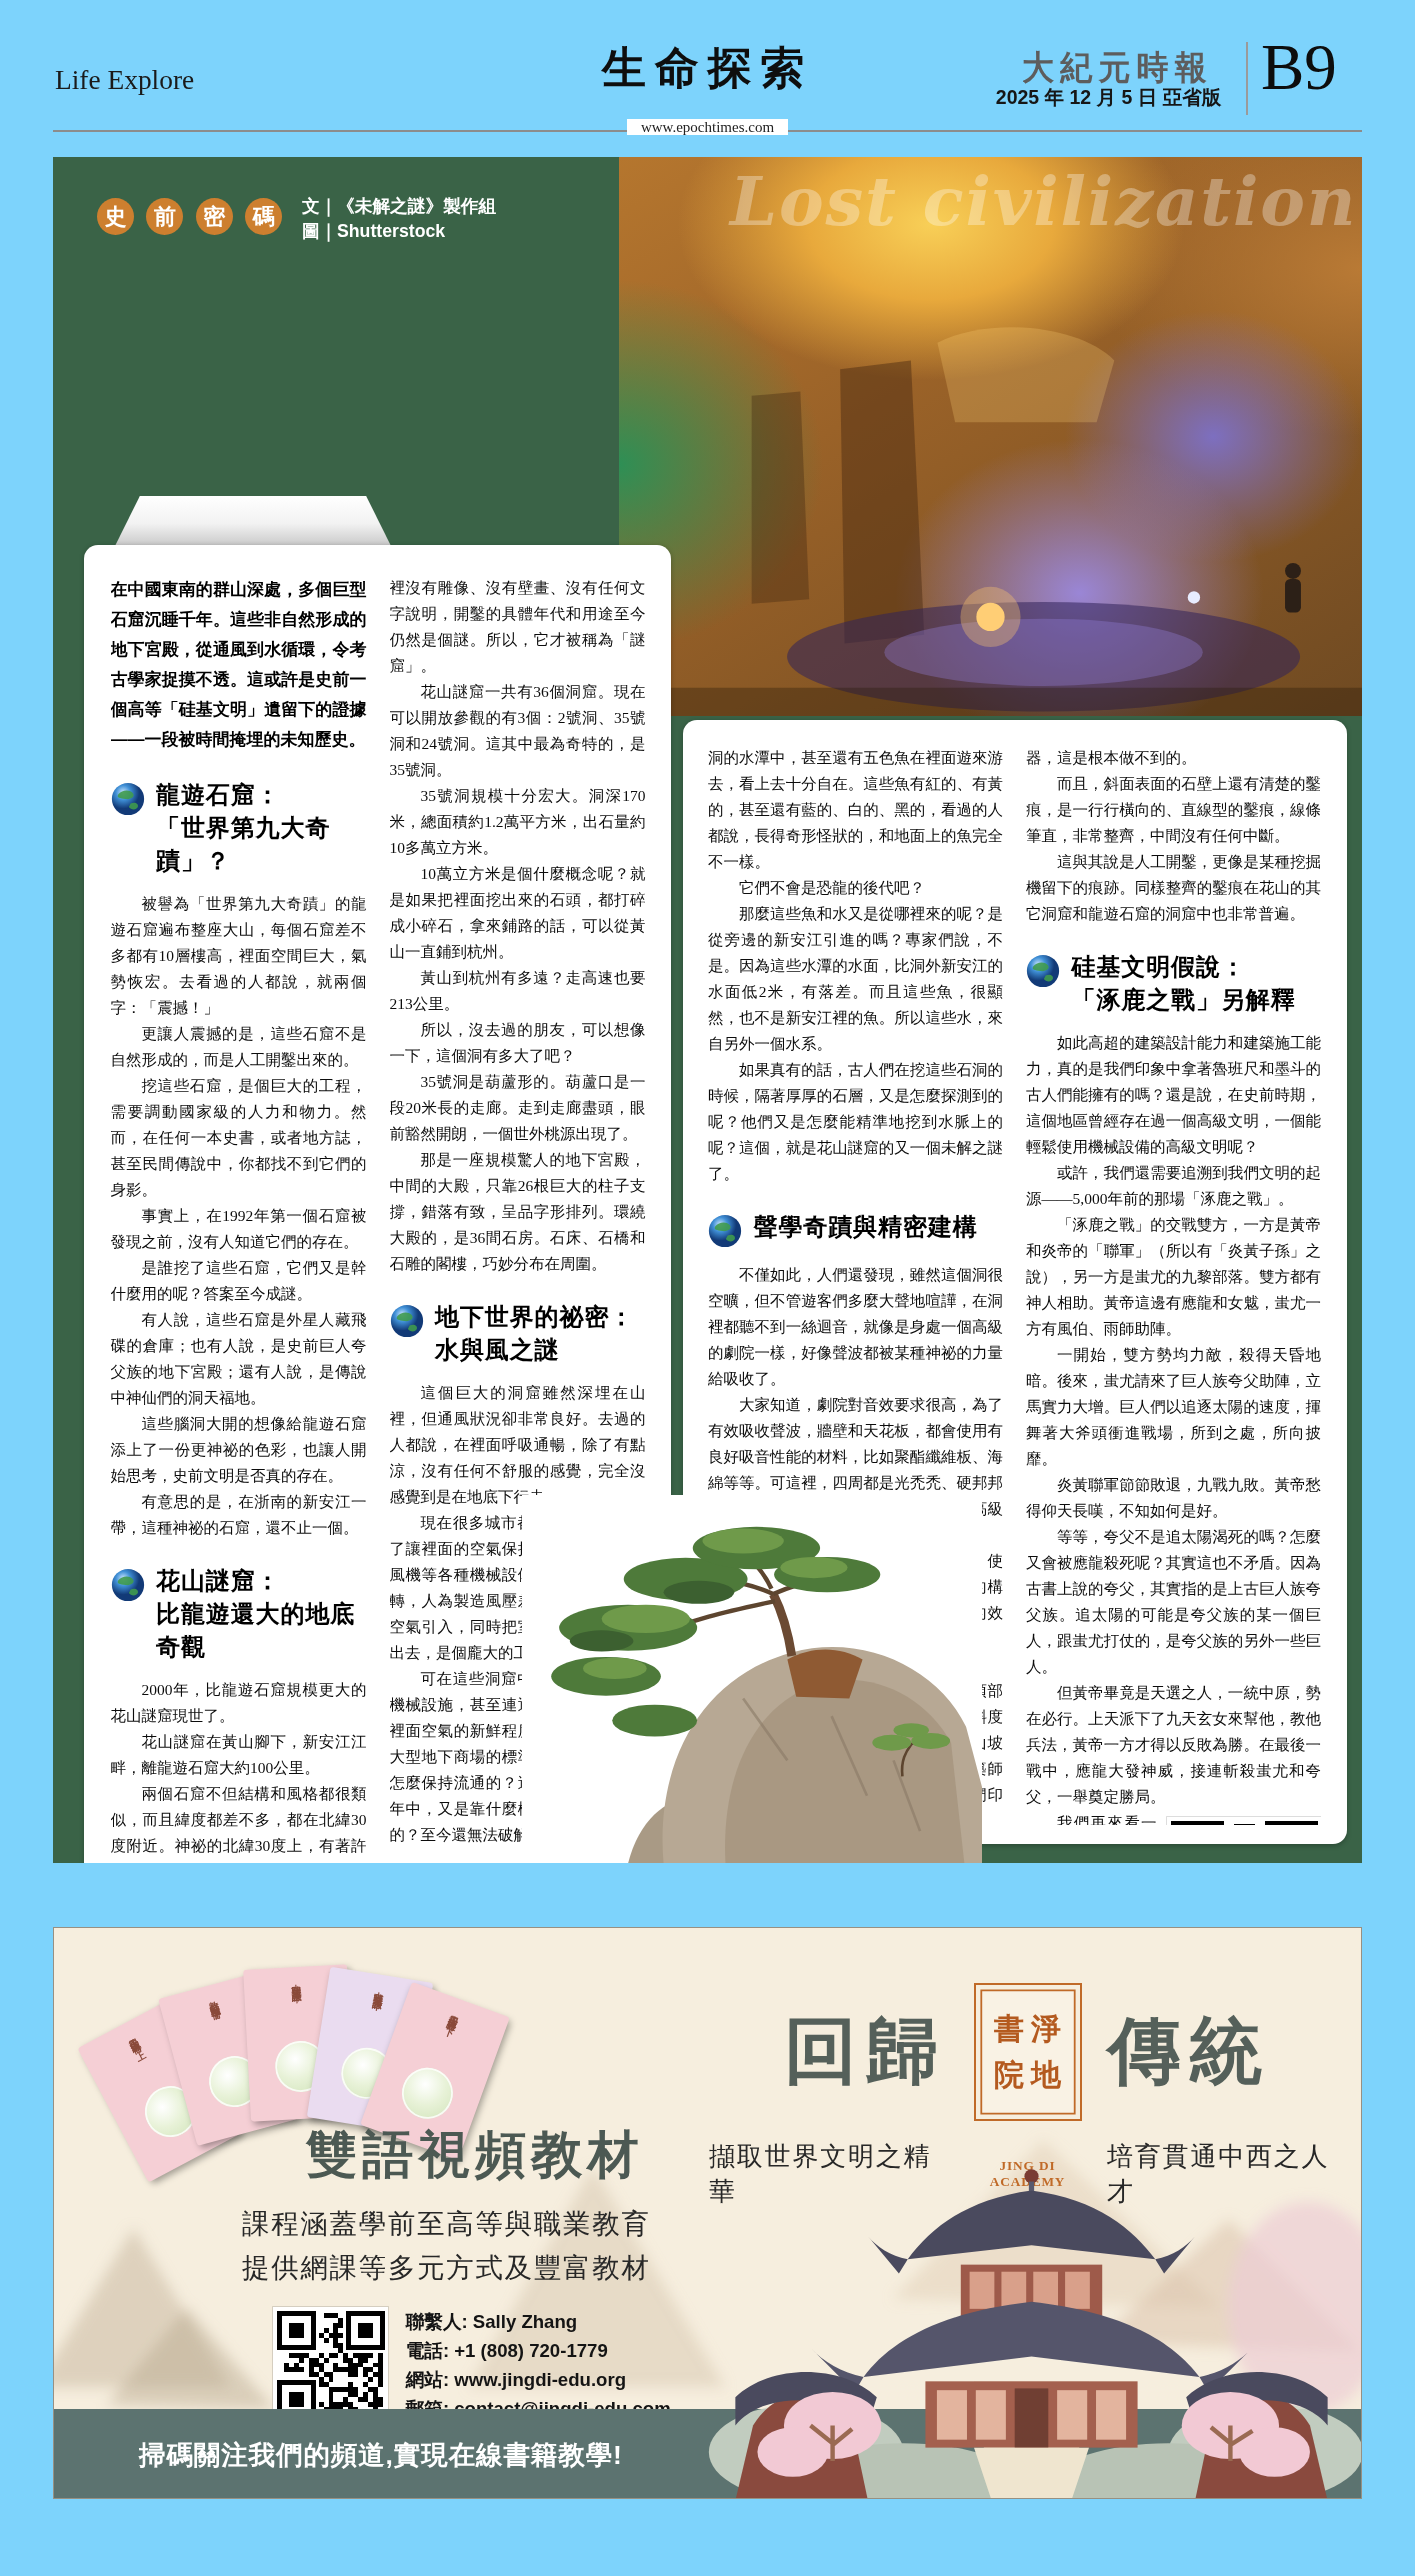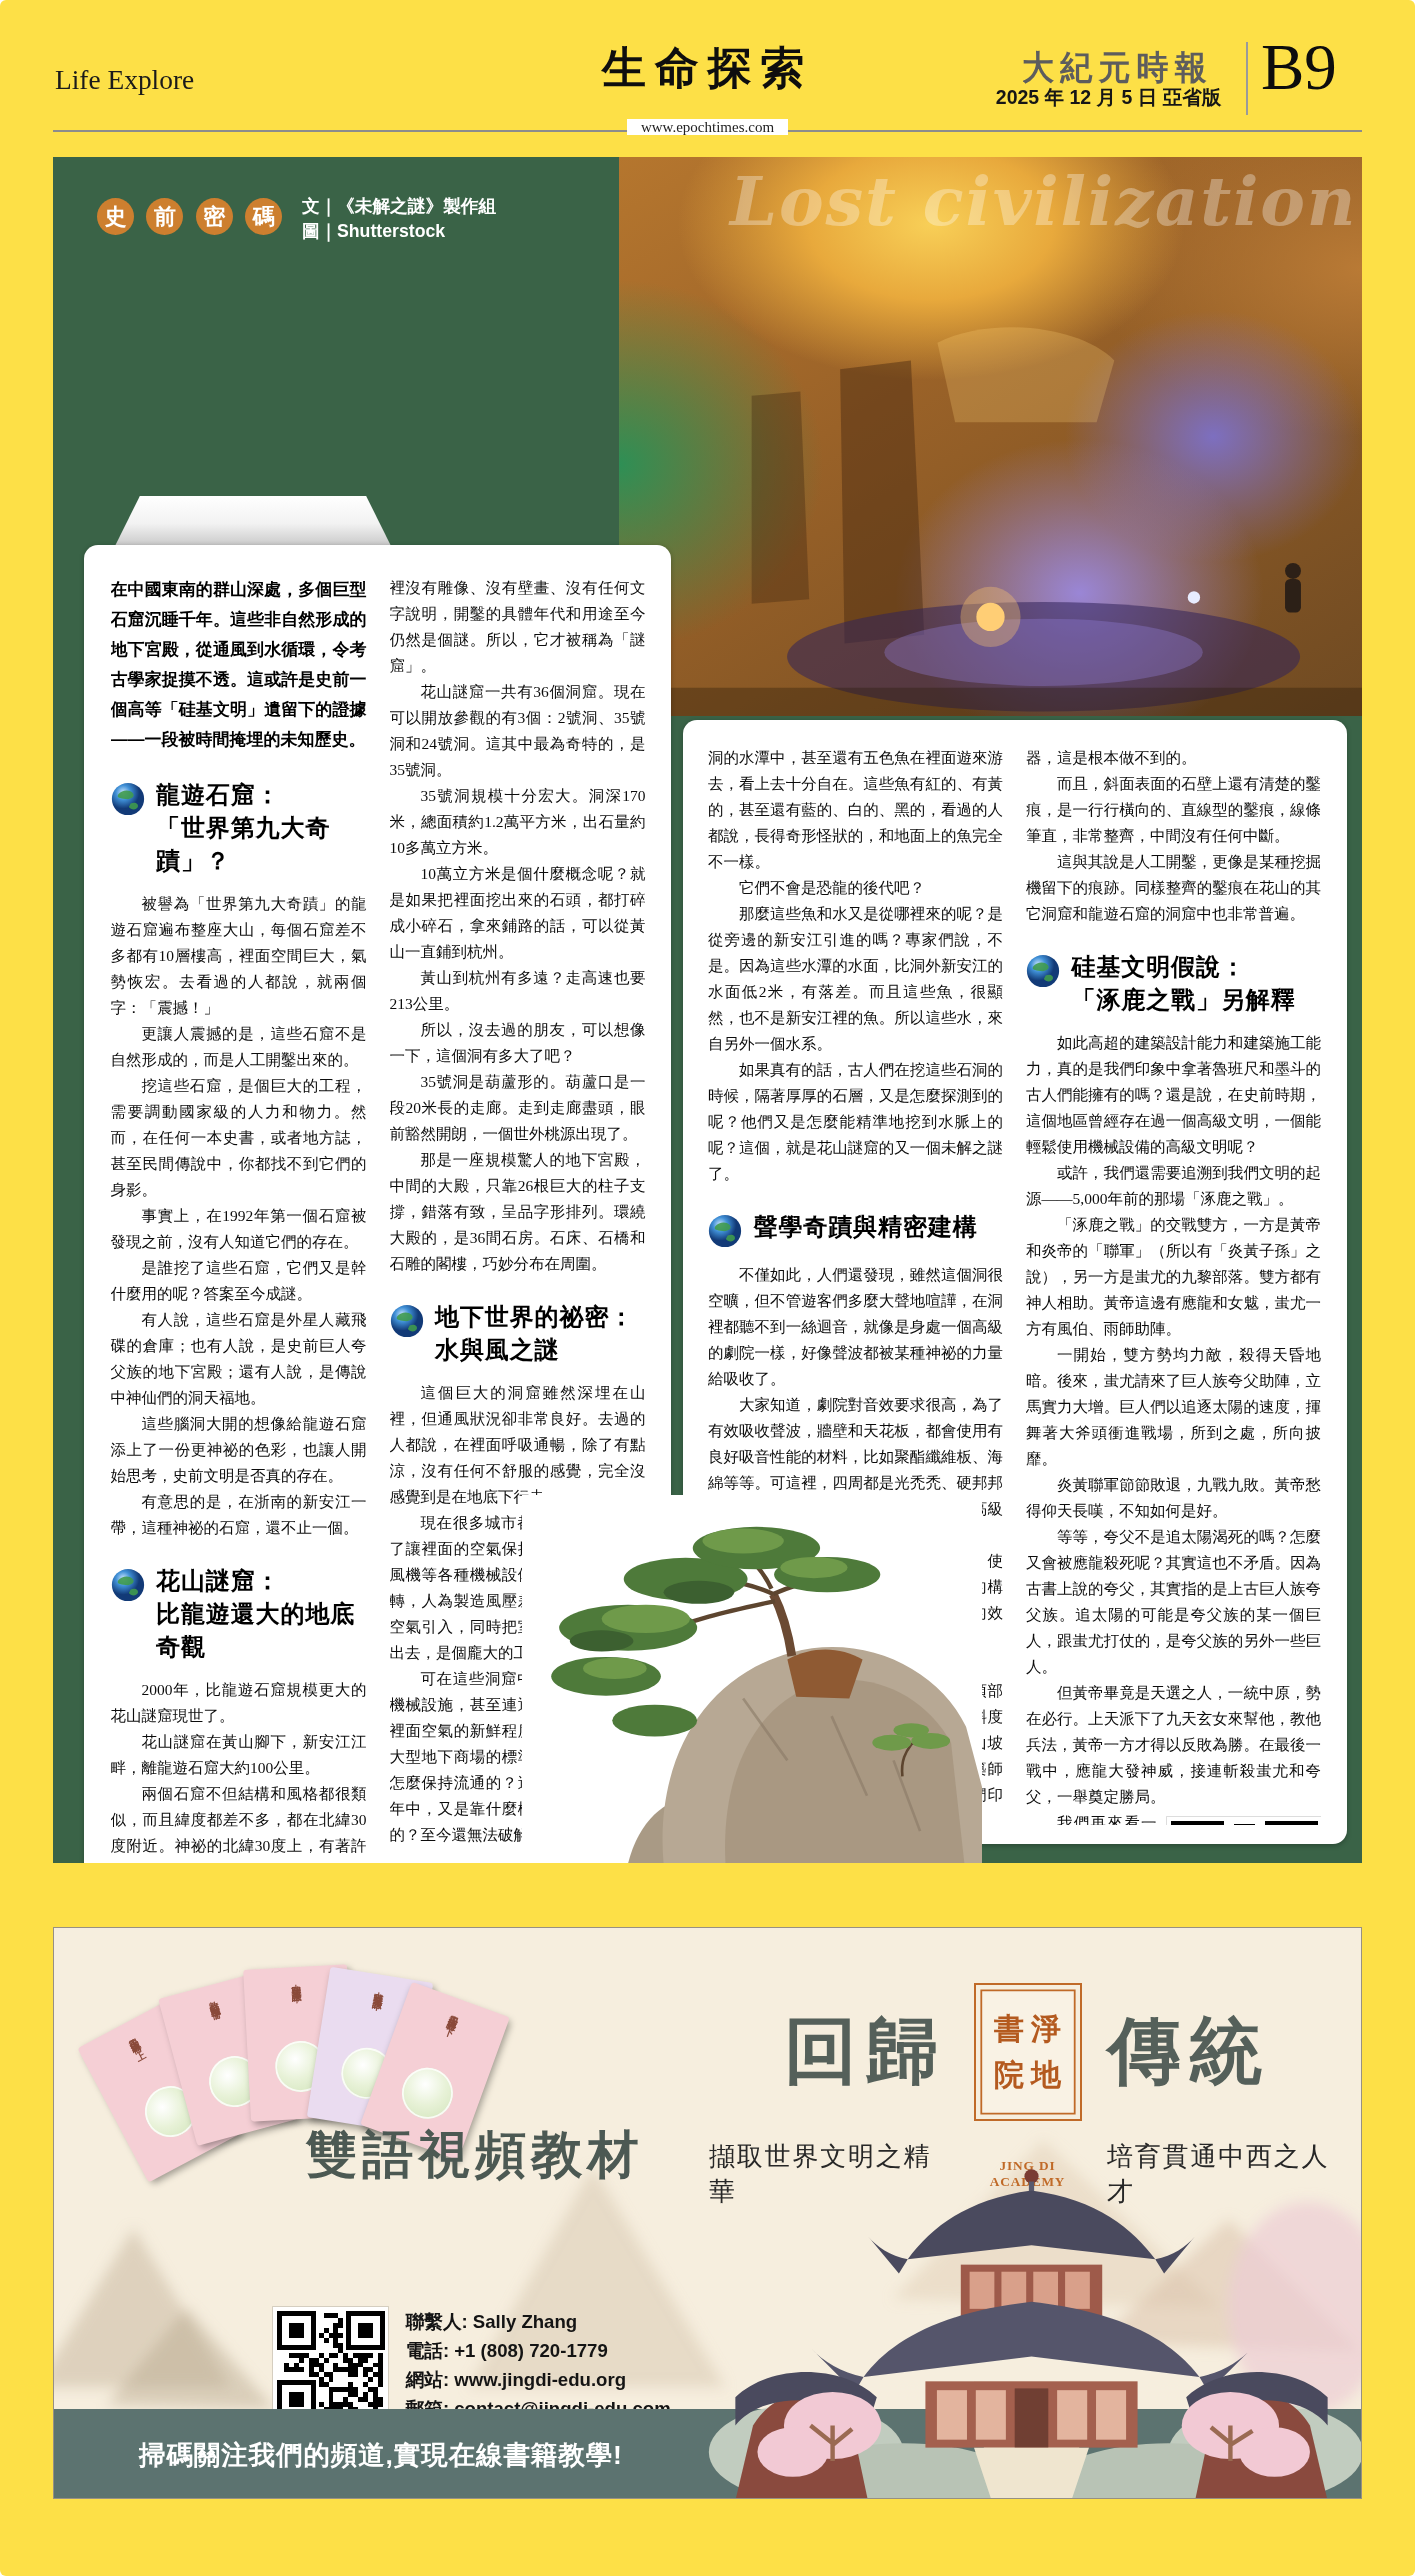--- a/index.html
+++ b/index.html
@@ -1,17 +1,17 @@
 <!DOCTYPE html>
 <html style="font-size:14px"><head>
 <meta charset="utf-8">
 <style>
   html,body{margin:0;padding:0;background:#fff;}
-  #page{position:relative;width:1415px;height:2576px;background:#fde047;overflow:hidden;
-        font-family:"Liberation Sans","DejaVu Sans",sans-serif;color:#111;border-radius:6px;}
+  #page{position:relative;width:1415px;height:2576px;background:#7dd3fc;overflow:hidden;
+        font-family:"Liberation Sans","DejaVu Sans",sans-serif;color:#111;}
   
   .hdr-life{position:absolute;left:55px;top:65px;font:400 27.4px "Liberation Serif","DejaVu Serif",serif;color:#1a1a1a;}
   .hdr-title{position:absolute;left:0;right:0;top:39px;text-align:center;
              font:700 44px "Liberation Serif","DejaVu Serif",serif;letter-spacing:8.8px;color:#0e0e0e;}
   .hdr-rule{position:absolute;left:53px;right:53px;top:130px;height:1.8px;background:#8c8c8c;}
   .hdr-url{position:absolute;left:0;right:0;top:119px;text-align:center;}
   .hdr-url span{background:#fff;padding:0 14px;font:400 15px "Liberation Serif","DejaVu Serif",serif;color:#222;}
   .hdr-brand{position:absolute;left:998px;top:46px;width:239px;text-align:center;
              font:900 32px "Liberation Serif","DejaVu Serif",serif;letter-spacing:6.2px;color:#5d5d5d;transform:scaleY(1.05);}
   .hdr-date{position:absolute;left:980px;top:86px;width:257px;text-align:center;font:700 19.5px/23px "Liberation Sans",sans-serif;color:#161616;}
@@ -492,20 +492,24 @@
           <div class="bt">中英雙語課本</div>
           <div class="bc"></div>
         </div>
         <div class="book" style="left: 276px; top: 35px; transform: rotate(20deg); background: rgb(245, 207, 213);">
           <div class="bt">學生練習冊(下)</div>
           <div class="bc"></div>
         </div>
       </div>
 
     <div class="ad-title">雙語視頻教材</div>
+    <div class="ad-lines">
+      <div>課程涵蓋學前至高等與職業教育</div>
+      <div>提供網課等多元方式及豐富教材</div>
+    </div>
 
     <div class="ad-contact">
       <div id="ad-qr" class="qrbox"><svg viewBox="-0.5 -0.5 22 22" width="108" height="108" shape-rendering="crispEdges">
             <rect x="-0.5" y="-0.5" width="22" height="22" fill="#fff"></rect>
             <g fill="#000">
               <rect x="9" y="0" width="1" height="1"></rect>
               <rect x="10" y="0" width="1" height="1"></rect>
               <rect x="11" y="0" width="1" height="1"></rect>
               <rect x="12" y="1" width="1" height="1"></rect>
               <rect x="11" y="2" width="1" height="1"></rect>

